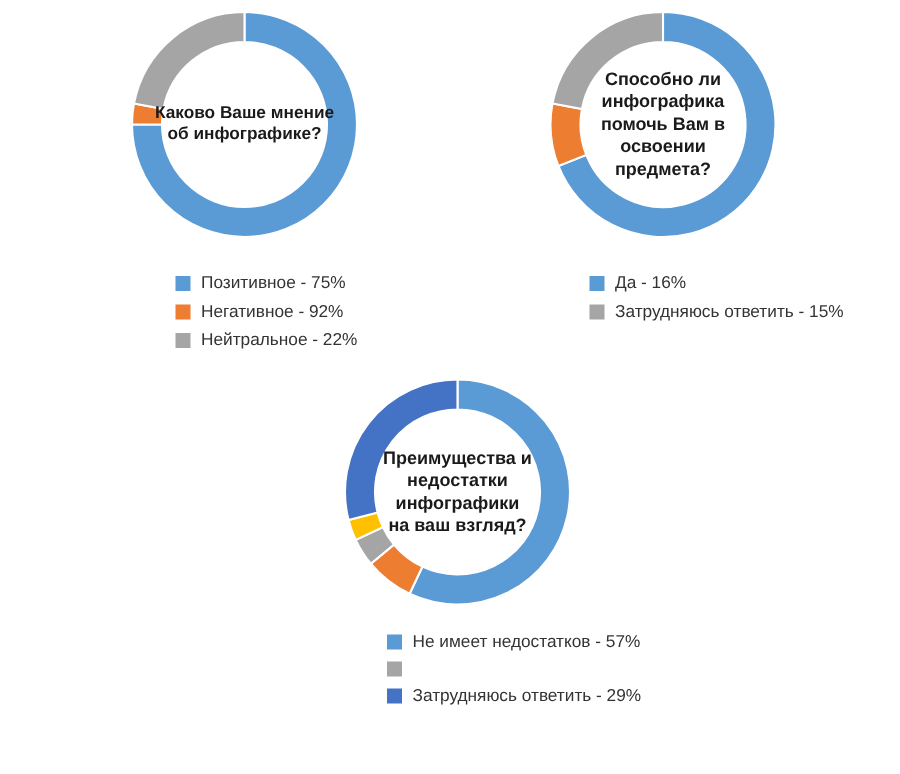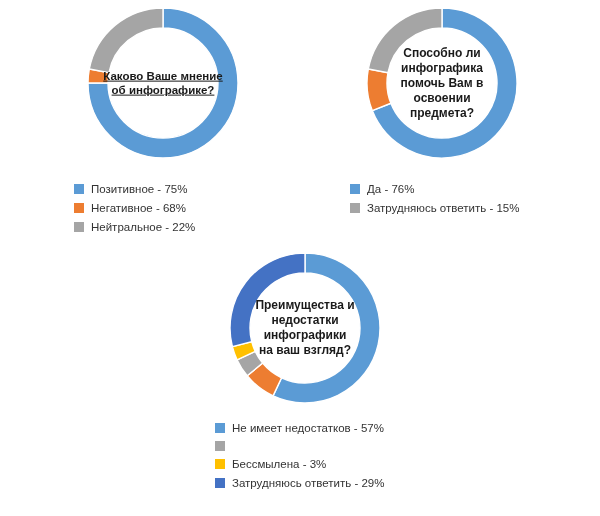--- a/index.html
+++ b/index.html
@@ -39,36 +39,37 @@
     top: 50%;
     transform: translate(-50%, -50%);
     text-align: center;
     font-weight: bold;
     color: #1a1a1a;
     line-height: 1.25;
     pointer-events: none;
     white-space: pre-line;
   }
 
-  #chart-1 .donut-center-text { font-size: 11.5px; width: 150px; text-decoration: underline; }
+  #chart-1 .donut-center-text { font-size: 11.5px; width: 150px; }
   #chart-2 .donut-center-text { font-size: 12px;  width: 130px; }
   #chart-3 .donut-center-text { font-size: 12px;   width: 135px; }
 
   
   .legend {
     list-style: none;
     margin: 0;
     padding: 0;
   }
   .legend-item {
     display: flex;
     align-items: center;
     margin-bottom: 7px;
     font-size: 11.5px;
     color: #333333;
+    margin-left: 43px;
   }
   .legend-swatch {
     width: 10px;
     height: 10px;
     flex: 0 0 10px;
     margin-right: 7px;
     display: inline-block;
   }
   .legend-label {
     white-space: nowrap;
@@ -91,21 +92,21 @@
     <div class="donut-center-text">Каково Ваше мнение
 об инфографике?</div>
   </div>
   <ul class="legend">
     <li class="legend-item">
       <span class="legend-swatch" style="background: rgb(91, 155, 213);"></span>
       <span class="legend-label">Позитивное - 75%</span>
     </li>
     <li class="legend-item">
       <span class="legend-swatch" style="background: rgb(237, 125, 49);"></span>
-      <span class="legend-label">Негативное - 68%</span>
+      <span class="legend-label">Негативное - 92%</span>
     </li>
     <li class="legend-item">
       <span class="legend-swatch" style="background: rgb(165, 165, 165);"></span>
       <span class="legend-label">Нейтральное - 22%</span>
     </li>
   </ul>
 </div>
 
 <div class="chart-block" id="chart-2">
   <div class="donut-wrap" style="width:152px;height:152px;margin-top:7px;">
@@ -114,21 +115,21 @@
         <path d="M6.266763558381172 103.60934145135089 A75 75 0 0 1 2.3284561953483234 61.94640140607074 L21.974201209922107 65.6940276977852 A55 55 0 0 0 24.86229327614619 96.24685039765731 Z" fill="#ED7D31" stroke="#ffffff" stroke-width="1.4"></path>
         <path d="M2.3284561953483234 61.94640140607074 A75 75 0 0 1 75.99999999999991 1 L75.99999999999994 21 A55 55 0 0 0 21.974201209922107 65.6940276977852 Z" fill="#A5A5A5" stroke="#ffffff" stroke-width="1.4"></path>
       </svg>
     <div class="donut-center-text">Способно ли инфографика
 помочь Вам в освоении
 предмета?</div>
   </div>
   <ul class="legend">
     <li class="legend-item">
       <span class="legend-swatch" style="background: rgb(91, 155, 213);"></span>
-      <span class="legend-label">Да - 76%</span>
+      <span class="legend-label">Да - 16%</span>
     </li>
     <li class="legend-item">
       <span class="legend-swatch" style="background: rgb(165, 165, 165);"></span>
       <span class="legend-label">Затрудняюсь ответить - 15%</span>
     </li>
   </ul>
 </div>
 
 <div class="chart-block" id="chart-3">
   <div class="donut-wrap" style="width:152px;height:152px;margin-top:4px;">
@@ -145,21 +146,17 @@
   </div>
   <ul class="legend">
     <li class="legend-item">
       <span class="legend-swatch" style="background: rgb(91, 155, 213);"></span>
       <span class="legend-label">Не имеет недостатков - 57%</span>
     </li>
     <li class="legend-item">
       <span class="legend-swatch" style="background: rgb(165, 165, 165);"></span>
     </li>
     <li class="legend-item">
-      <span class="legend-swatch" style="background: rgb(255, 192, 0);"></span>
-      <span class="legend-label">Бессмылена - 3%</span>
-    </li>
-    <li class="legend-item">
       <span class="legend-swatch" style="background: rgb(68, 114, 196);"></span>
       <span class="legend-label">Затрудняюсь ответить - 29%</span>
     </li>
   </ul>
 </div>
 
 </body></html>

